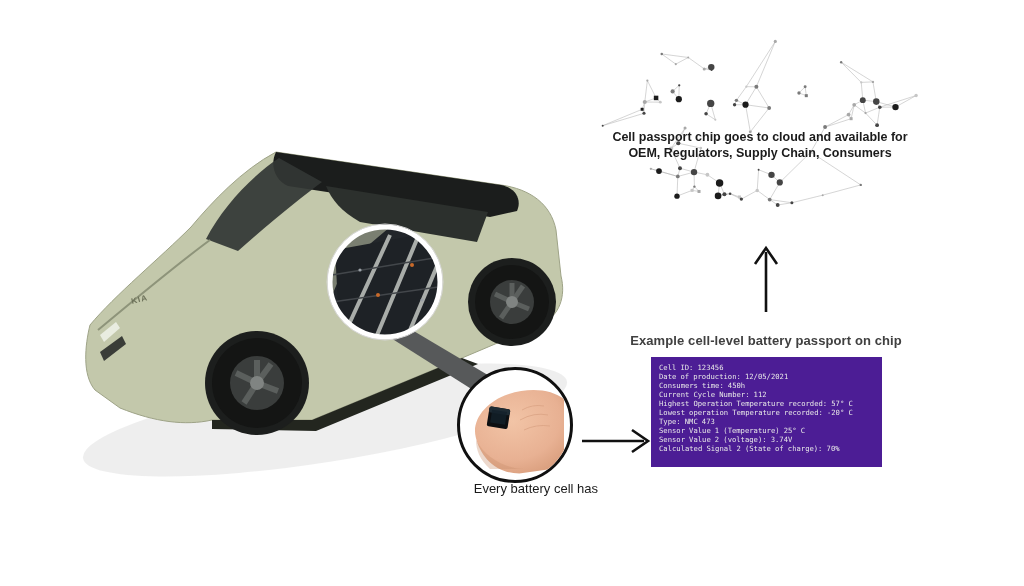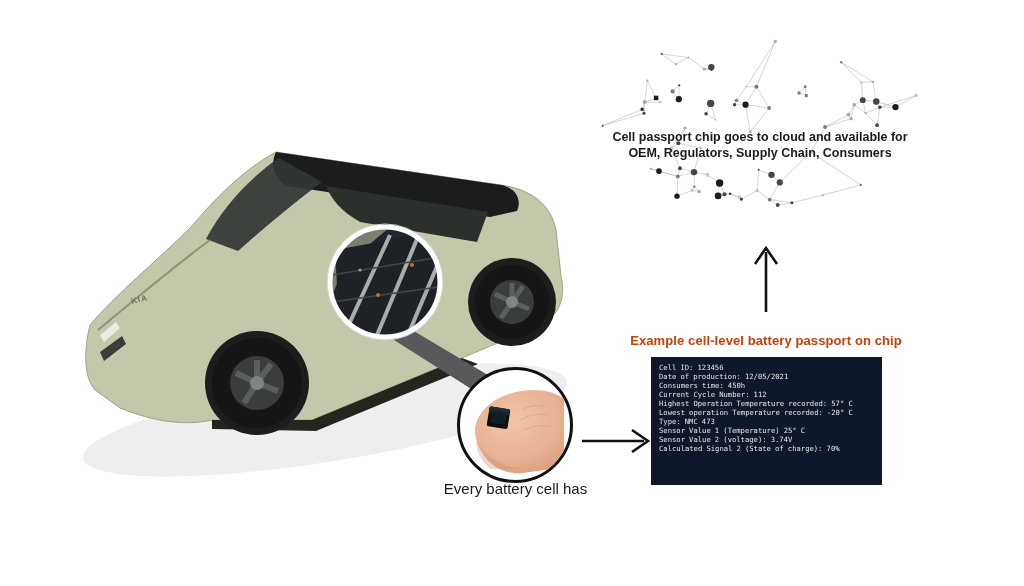--- a/index.html
+++ b/index.html
@@ -2,31 +2,31 @@
 <html><head>
 <meta charset="utf-8">
 <style>
   html,body{margin:0;padding:0;background:#fff;}
   #stage{position:relative;width:1024px;height:586px;background:#ffffff;overflow:hidden;
          font-family:"Liberation Sans", sans-serif;}
   .abs{position:absolute;}
 
   
   #passport-title{left:606px;top:333px;width:320px;text-align:center;
-    font-size:13px;font-weight:600;color:#c2410c;letter-spacing:.1px;}
-  #terminal{left:651px;top:357px;width:231px;height:128px;background:#0f172a;
+    font-size:13px;font-weight:600;color:#404040;letter-spacing:.1px;}
+  #terminal{left:651px;top:357px;width:231px;height:110px;background:#4c1d95;
     box-sizing:border-box;padding:6px 8px;overflow:hidden;}
   #terminal .tline{font-family:"DejaVu Sans Mono", monospace;font-size:7.2px;
     line-height:9px;color:#e8e8e8;white-space:normal;word-spacing:-0.2px;}
 
   
   #chip-circle{left:457px;top:367px;width:110px;height:110px;border:3px solid #101010;
     border-radius:50%;background:#fff;overflow:hidden;}
-  #chip-caption{left:433px;top:481px;width:165px;text-align:center;
-    font-size:15px;line-height:16px;color:#1a1a1a;font-weight:500;}
+  #chip-caption{left:433px;top:481px;width:165px;text-align:right;
+    font-size:13px;line-height:16px;color:#1a1a1a;font-weight:500;}
 
   
   #cloud-box{left:592px;top:16px;width:336px;height:222px;}
   #cloud-text{position:absolute;left:0;top:113px;width:336px;text-align:center;
     font-size:12.5px;line-height:16px;font-weight:600;color:#1b1b1b;}
 
   .arrow-svg line, .arrow-svg path{stroke:#111;fill:none;}
 </style>
 </head>
 <body>

